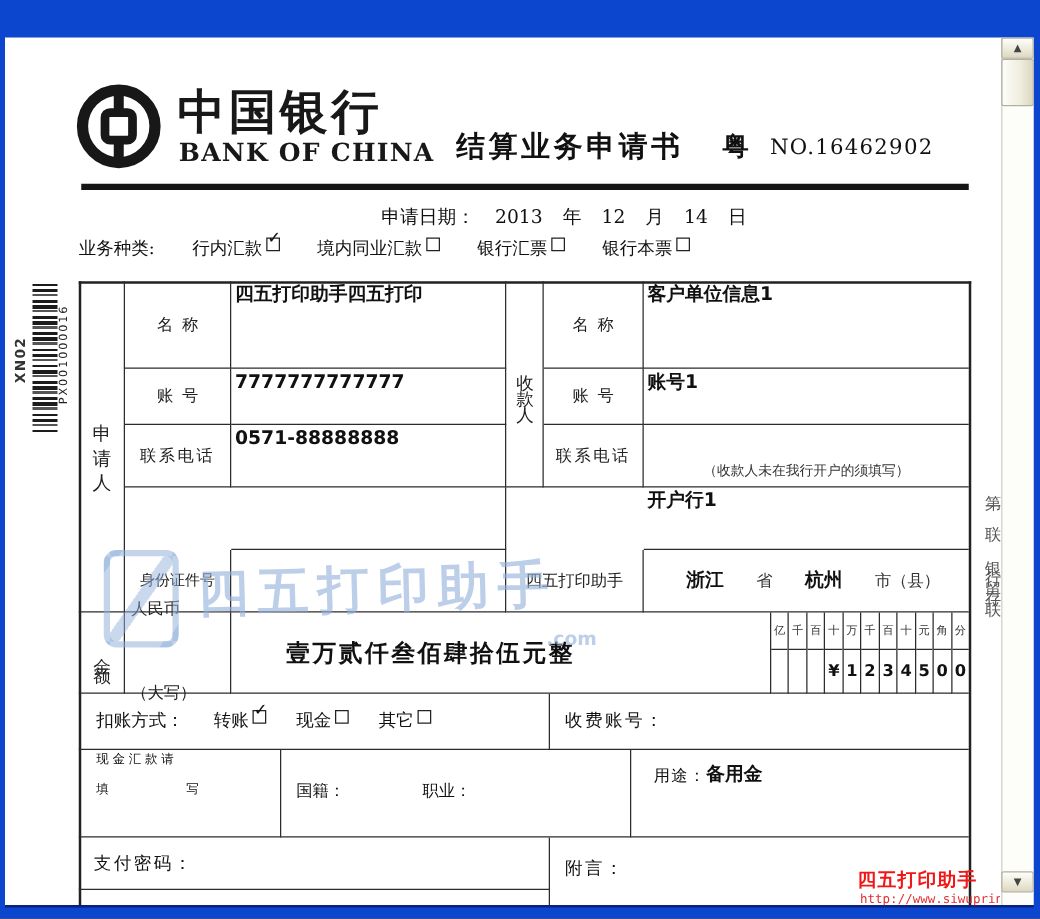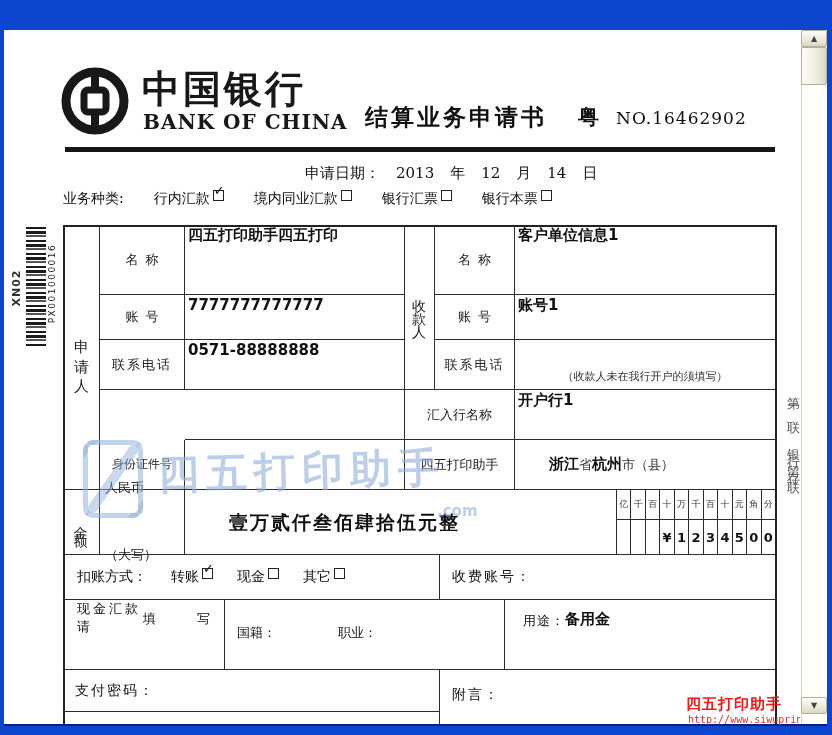--- a/index.html
+++ b/index.html
@@ -65,41 +65,41 @@
   .nb { border-bottom:none; } .nr { border-right:none; }
   .lblc { display:flex; align-items:center; justify-content:center;
     font-family:"DejaVu Serif","Liberation Serif",serif; font-size:13px; color:#222; }
   .sp2 { letter-spacing:7px; text-indent:7px; }
   .valc { padding:1px 3px; font-size:15px; font-weight:700; font-family:"DejaVu Sans",sans-serif; }
   .vert { writing-mode:vertical-rl; font-family:"DejaVu Serif",serif; color:#222; }
   .centerflex { display:flex; align-items:center; justify-content:center; }
 
   .note { position:absolute; bottom:5px; left:0; width:100%; text-align:center;
     font-family:"DejaVu Serif",serif; font-size:11px; color:#333; }
-  .placerow { display:flex; align-items:center; padding-left:34px; height:100%; }
+  .placerow { display:flex; align-items:center; gap:26px; padding-left:34px; height:100%; }
   .placerow .unit { font-family:"DejaVu Serif",serif; font-size:13px; color:#333; }
   .placerow .pv { font-size:15px; font-weight:700; }
 
   .rmb2 { display:flex; flex-direction:column; justify-content:center; padding-left:5px;
     font-family:"DejaVu Serif",serif; font-size:13px; line-height:1.6; color:#222;gap:46px; }
   .amtwords { padding:20px 0 0 44px; font-size:19px; font-weight:700; letter-spacing:2px; }
 
   .agrid { position:absolute; left:617px; top:490px; width:158px; height:65px; display:flex; z-index:2; }
   .acol { flex:1; display:flex; flex-direction:column; border-right:1px solid #2c2c2c; border-bottom:1px solid #2c2c2c; }
   .acol:last-child { border-right:none; }
   .ahead { height:30px; border-bottom:1px solid #2c2c2c; display:flex; align-items:center;
     justify-content:center; font-family:"DejaVu Serif",serif; font-size:9px; color:#333; }
   .adigit { flex:1; display:flex; align-items:center; justify-content:center; font-size:13px; font-weight:700; }
 
   .debitrow { display:flex; align-items:center; gap:24px; padding-left:14px; height:100%;
     font-family:"DejaVu Serif",serif; font-size:14px; }
   .feelbl { display:flex; align-items:center; padding-left:12px; height:100%;
     font-family:"DejaVu Serif",serif; font-size:14px; letter-spacing:2px; }
-  .cashlbl { display:flex; flex-direction:row; justify-content:flex-start; padding:0 14px;
-    font-family:"DejaVu Serif",serif; font-size:13px; letter-spacing:3px; }
+  .cashlbl { display:flex; flex-direction:column; justify-content:flex-start; padding:0 14px;
+    font-family:"DejaVu Serif",serif; font-size:10px; letter-spacing:3px; }
   .cashlbl .l2 { margin-top:10px; width:82px; display:flex; justify-content:space-between; letter-spacing:0; }
   .natrow { display:flex; gap:62px; padding:24px 0 0 12px; font-family:"DejaVu Serif",serif; font-size:13px; }
   .purp { display:flex; padding:10px 0 0 18px; align-items:flex-start; }
   .purp .plbl { font-family:"DejaVu Serif",serif; font-size:13px; letter-spacing:1px; padding-top:2px; }
   .purp .pval { font-size:15px; font-weight:700; }
   .pay { display:flex; align-items:center; padding-left:12px; height:100%;
     font-family:"DejaVu Serif",serif; font-size:14px; letter-spacing:2px; }
   .memo { padding:16px 0 0 12px; font-family:"DejaVu Serif",serif; font-size:14px; letter-spacing:2px; }
 
   
@@ -201,21 +201,20 @@
   <div class="cell valc nr" style="left:515px;top:295px;width:260px;height:45px">账号1</div>
 
   <div class="cell lblc" style="left:100px;top:340px;width:85px;height:50px;letter-spacing:2px">联系电话</div>
   <div class="cell valc" style="left:185px;top:340px;width:220px;height:50px">0571-88888888</div>
   <div class="cell lblc" style="left:435px;top:340px;width:80px;height:50px;letter-spacing:2px">联系电话</div>
   <div class="cell nr" style="left:515px;top:340px;width:260px;height:50px">
     <div class="note">（收款人未在我行开户的须填写）</div>
   </div>
 
   <div class="cell" style="left:185px;top:390px;width:220px;height:50px"></div>
-  <div class="cell lblc" style="left:405px;top:390px;width:110px;height:50px">汇入行名称</div>
   <div class="cell valc nr" style="left:515px;top:390px;width:260px;height:50px">开户行1</div>
 
   <div class="cell lblc" style="left:100px;top:440px;width:85px;height:50px;font-size:12px">身份证件号</div>
   <div class="cell" style="left:185px;top:440px;width:220px;height:50px"></div>
   <div class="cell lblc" style="left:405px;top:440px;width:110px;height:50px">四五打印助手</div>
   <div class="cell nr" style="left:515px;top:440px;width:260px;height:50px">
     <div class="placerow">
       <span class="pv">浙江</span>
       <span class="unit">省</span>
       <span class="pv">杭州</span>

